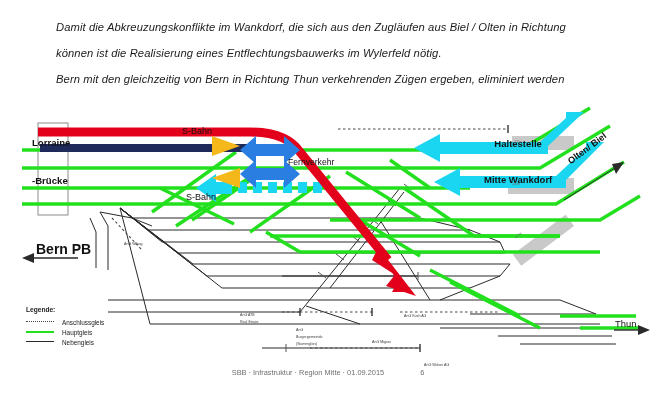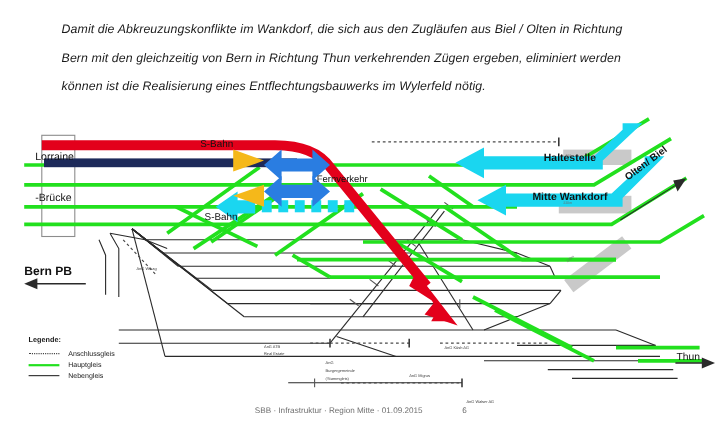--- a/index.html
+++ b/index.html
@@ -21,28 +21,28 @@
   
   .diagram{position:absolute;left:0;top:100px;width:656px;height:270px;}
   .diagram svg{display:block;}
 
   
   .lbl{position:absolute;color:#111;font-size:9px;white-space:pre;}
   .lbl.b{font-weight:bold;}
   .lbl.tiny{font-size:3.6px;color:#3b3b3b;letter-spacing:0;}
   .lbl.micro{font-size:3.2px;color:#6b6b6b;}
 
-  #lorraine{left:32px;top:112px;font-size:9.6px;line-height:12.5px;}
+  #lorraine{left:32px;top:112px;font-size:9.6px;line-height:12.5px;font-weight:bold;}
   #sbahn-top{left:182px;top:126px;font-size:9px;}
   #sbahn-bot{left:186px;top:192px;font-size:9px;}
   #fernverkehr{left:272px;top:157px;font-size:8.6px;padding-left:16px;}
   #halte{left:484px;top:114px;font-size:9.5px;font-weight:bold;line-height:12px;text-align:center;}
   #oltenbiel{left:566px;top:158px;font-size:9.2px;font-weight:bold;
              transform:rotate(-37deg);transform-origin:left top;}
-  #bernpb{left:6px;top:241px;font-size:11px;font-weight:bold;padding-left:16px;}
+  #bernpb{left:20px;top:241px;font-size:14px;font-weight:bold;padding-left:16px;}
   #thun{left:615px;top:318px;font-size:9.4px;font-weight:normal;}
 
   
   .legend{position:absolute;left:26px;top:306px;font-size:6.4px;color:#1a1a1a;}
   .legend .ttl{font-weight:bold;font-size:6.6px;margin-bottom:4px;}
   .legend .row{display:flex;align-items:center;height:10px;}
   .legend .swatch{width:28px;height:6px;margin-right:8px;position:relative;}
   .legend .swatch i{position:absolute;left:0;right:0;top:2px;height:2px;display:block;}
   .legend .s-dot i{border-top:1.6px dotted #444;height:0;}
   .legend .s-green i{background:#22e01e;height:2.6px;top:1.6px;}
@@ -55,22 +55,22 @@
   }
   .footer .pg{display:inline-block;margin-left:34px;}
 </style>
 </head>
 <body>
 
 <div id="slide">
 
   <div class="headline">
     <div>Damit die Abkreuzungskonflikte im Wankdorf, die sich aus den Zugläufen aus Biel / Olten in Richtung</div>
+    <div>können ist die Realisierung eines Entflechtungsbauwerks im Wylerfeld nötig.</div>
     <div>Bern mit den gleichzeitig von Bern in Richtung Thun verkehrenden Zügen ergeben, eliminiert werden</div>
-    <div>können ist die Realisierung eines Entflechtungsbauwerks im Wylerfeld nötig.</div>
   </div>
 
   <div class="diagram">
     <svg width="656" height="270" viewBox="0 0 656 270" xmlns="http://www.w3.org/2000/svg">
 
       <g>
         <rect x="512" y="36" width="62" height="14" fill="#c9c9c9"></rect>
         <rect x="508" y="78" width="66" height="16" fill="#c9c9c9"></rect>
         <g transform="rotate(-37 556 132)">
           <rect x="508" y="124" width="66" height="14" fill="#c9c9c9"></rect>

